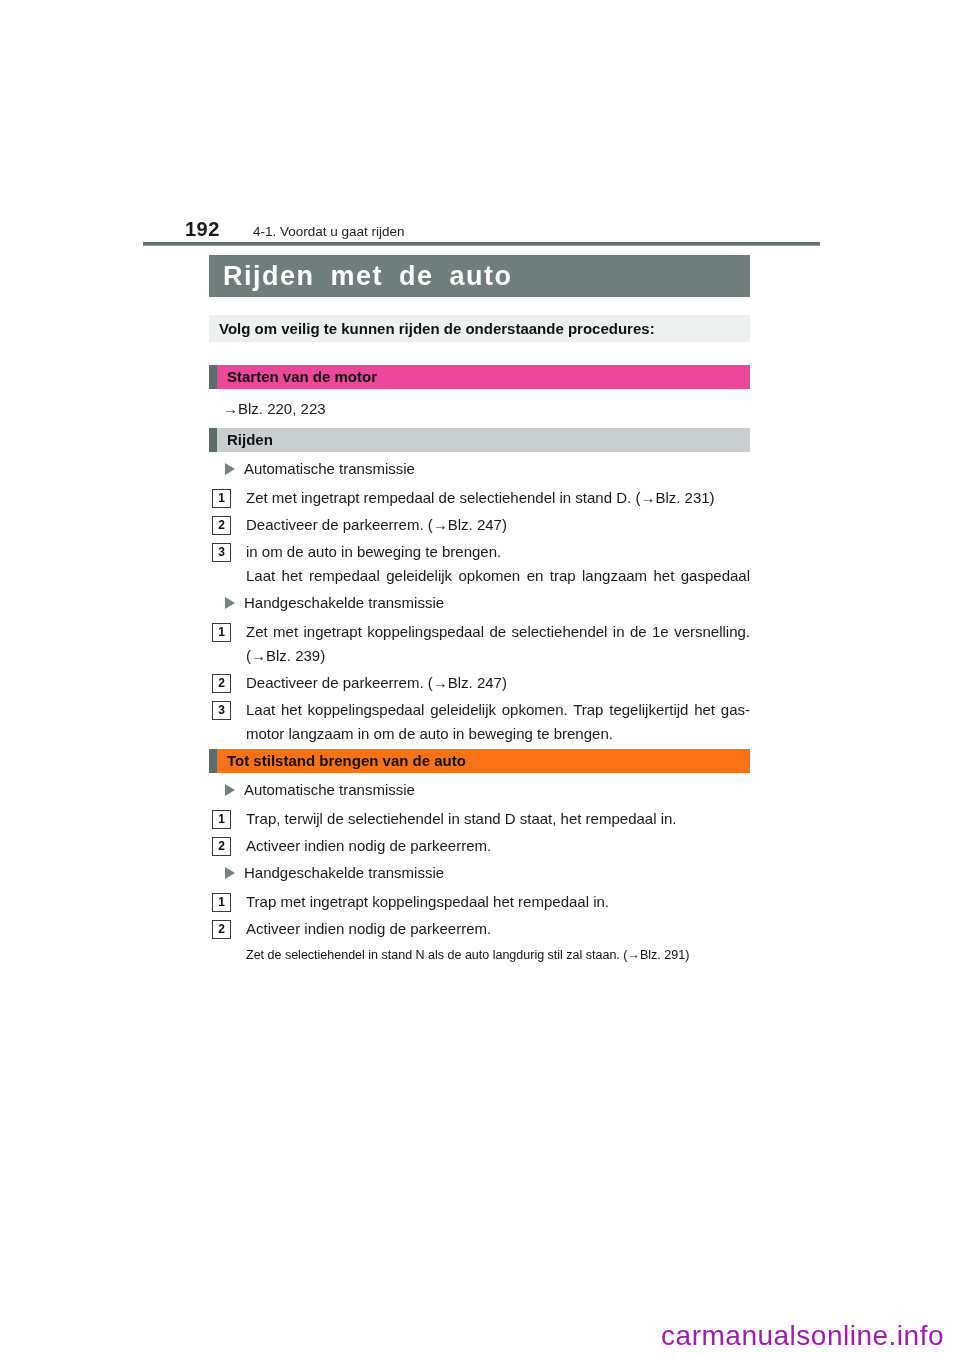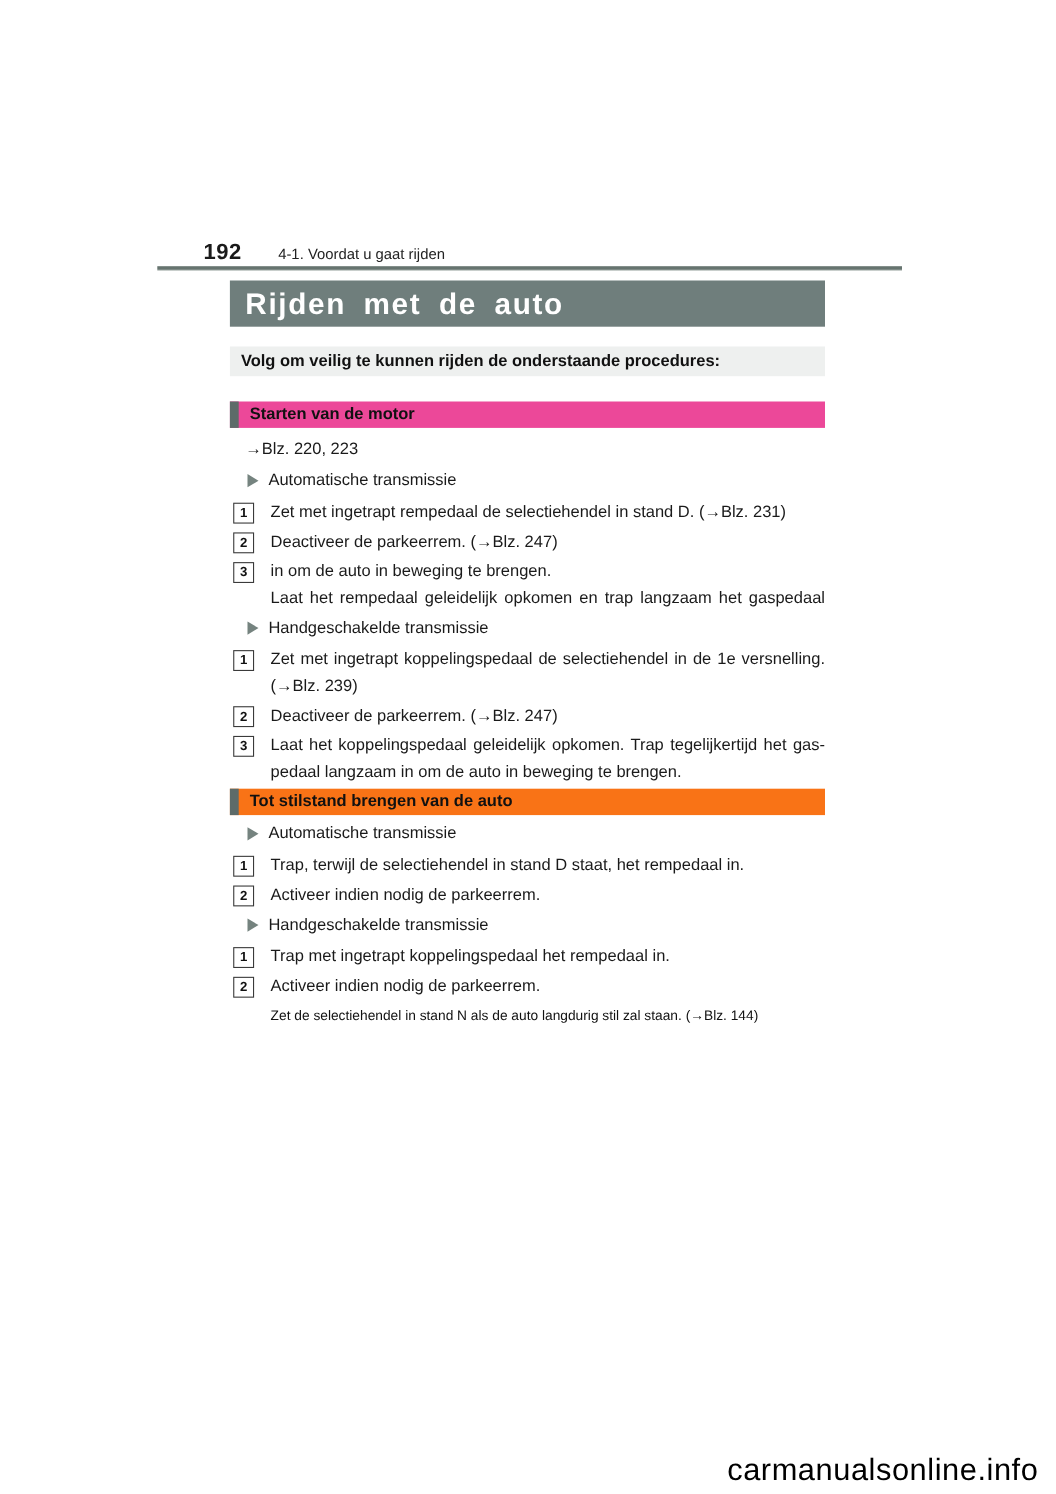--- a/index.html
+++ b/index.html
@@ -59,20 +59,21 @@
     <span class="pagenum">192</span><span class="pagesec">4-1. Voordat u gaat rijden</span>
   </div>
   <div class="toprule"></div>
 
   <div class="content">
     <div class="banner" style="background: rgb(111, 126, 124);">Rijden met de auto</div>
     <div class="intro" style="background: rgb(238, 240, 239);">Volg om veilig te kunnen rijden de onderstaande procedures:</div>
     <div id="sections">
         <div class="secbar" style="background: #ec4899; border-left-color: rgb(93, 107, 105);">Starten van de motor</div>
         <div class="ref">→Blz. 220, 223</div>
+        <div class="secbar" style="background: rgb(201, 207, 206); border-left-color: rgb(93, 107, 105);">Rijden</div>
         <div class="arrowitem">
           <span class="tri"></span>
           <span class="arrowlabel">Automatische transmissie</span>
         </div>
         <div class="step">
           <span class="stepnum">1</span>
           <div class="steptext">
             <span class="ln">Zet met ingetrapt rempedaal de selectiehendel in stand D. (→Blz. 231)</span>
           </div>
         </div>
@@ -103,21 +104,21 @@
         <div class="step">
           <span class="stepnum">2</span>
           <div class="steptext">
             <span class="ln">Deactiveer de parkeerrem. (→Blz. 247)</span>
           </div>
         </div>
         <div class="step">
           <span class="stepnum">3</span>
           <div class="steptext">
             <span class="ln jl">Laat het koppelingspedaal geleidelijk opkomen. Trap tegelijkertijd het gas-</span>
-            <span class="ln">pedaal langzaam in om de auto in beweging te brengen.</span>
+            <span class="ln">motor langzaam in om de auto in beweging te brengen.</span>
           </div>
         </div>
         <div class="secbar" style="background: #f97316; border-left-color: rgb(93, 107, 105);">Tot stilstand brengen van de auto</div>
         <div class="arrowitem">
           <span class="tri"></span>
           <span class="arrowlabel">Automatische transmissie</span>
         </div>
         <div class="step">
           <span class="stepnum">1</span>
           <div class="steptext">
@@ -140,19 +141,19 @@
             <span class="ln">Trap met ingetrapt koppelingspedaal het rempedaal in.</span>
           </div>
         </div>
         <div class="step">
           <span class="stepnum">2</span>
           <div class="steptext">
             <span class="ln">Activeer indien nodig de parkeerrem.</span>
           </div>
         </div>
         <div class="note">
-          <span class="ln">Zet de selectiehendel in stand N als de auto langdurig stil zal staan. (→Blz. 144)</span>
+          <span class="ln">Zet de selectiehendel in stand N als de auto langdurig stil zal staan. (→Blz. 291)</span>
         </div>
       </div>
   </div>
 
-  <div class="watermark" style="color: #000000;">carmanualsonline.info</div>
+  <div class="watermark" style="color: #a21caf;">carmanualsonline.info</div>
 </div>
 
 </body></html>

